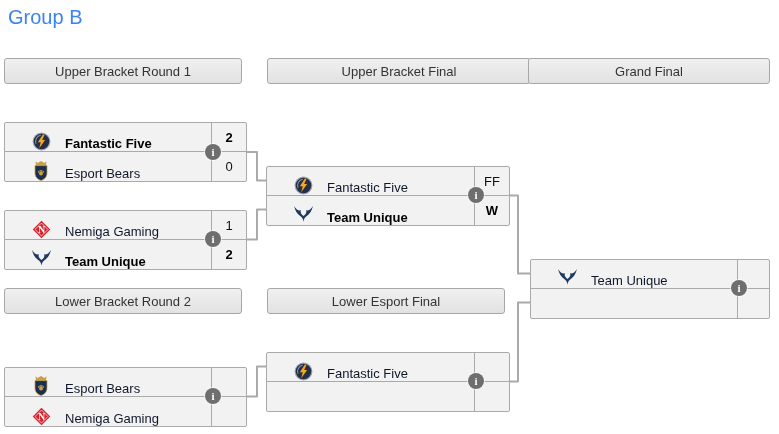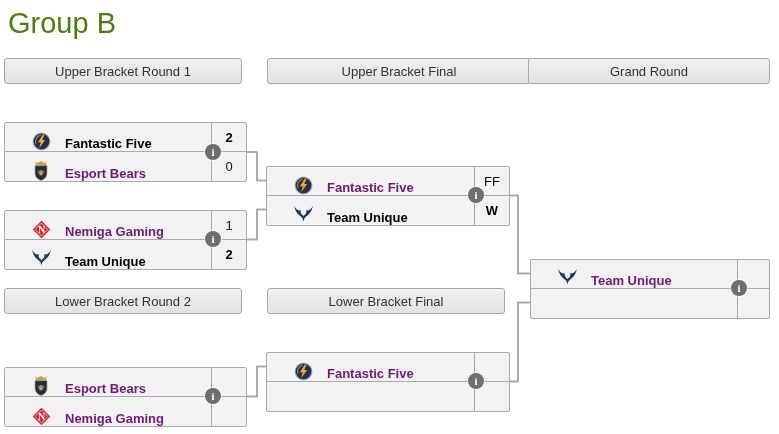--- a/index.html
+++ b/index.html
@@ -1,22 +1,22 @@
 <!DOCTYPE html>
 <html><head>
 <meta charset="utf-8">
 <style>
   html,body{margin:0;padding:0;}
   body{
     width:779px;height:434px;position:relative;background:#fff;
     font-family:"Liberation Sans",sans-serif;overflow:hidden;
   }
   .page-title{
-    position:absolute;left:8px;top:5px;font-size:29px;line-height:1.25;
-    color:#4d7c0f;font-weight:400;
+    position:absolute;left:8px;top:5px;font-size:20px;line-height:1.25;
+    color:#3b82f6;font-weight:400;
   }
   .connectors{position:absolute;left:0;top:0;z-index:0;}
   .round-header{
     position:absolute;height:26px;box-sizing:border-box;z-index:1;
     background:linear-gradient(#f0f0f0,#e2e2e2);
     border:1px solid #a7a7a7;border-radius:3px;
     display:flex;align-items:center;justify-content:center;
     font-size:13px;color:#333;text-align:right;
   }
   .h1{left:4px;top:58px;width:238px}
@@ -32,21 +32,21 @@
   .m1{left:4px;top:122px;width:243px}
   .m2{left:4px;top:210px;width:243px}
   .m3{left:266px;top:166px;width:244px}
   .m4{left:530px;top:259px;width:240px}
   .m5{left:4px;top:367px;width:243px}
   .m6{left:266px;top:352px;width:244px}
 
   .trow{display:flex;align-items:flex-end;height:29px;box-sizing:border-box;}
   .trow.first{border-bottom:1px solid #aaa;}
   .ticon{width:22px;margin-left:25px;display:flex;align-items:center;justify-content:center;flex:none;}
-  .tname{flex:1;margin-left:13px;font-size:13px;color:#701a75;white-space:nowrap;overflow:hidden;font-weight:bold;}
+  .tname{flex:1;margin-left:13px;font-size:13px;color:#0f172a;white-space:nowrap;overflow:hidden;}
   .tscore{
     width:34px;flex:none;align-self:stretch;border-left:1px solid #aaa;
     display:flex;align-items:center;justify-content:center;
     font-size:13px;color:#111;
   }
   .m4 .tscore{width:31px}
   .winner{font-weight:bold;color:#000;}
 
   .info-icon{
     position:absolute;width:16px;height:16px;border-radius:50%;z-index:2;
@@ -72,23 +72,23 @@
     <polyline points="510,195.5 518,195.5 518,273.5 530,273.5"></polyline>
     <polyline points="510,381.5 518,381.5 518,302.5 530,302.5"></polyline>
     <polyline points="247,396.5 257,396.5 257,366.5 266,366.5"></polyline>
   </g>
 </svg>
 
 <div class="page-title">Group B</div>
 
 <div class="round-header h1">Upper Bracket Round 1</div>
 <div class="round-header h2">Upper Bracket Final</div>
-<div class="round-header h3">Grand Round</div>
+<div class="round-header h3">Grand Final</div>
 <div class="round-header h4">Lower Bracket Round 2</div>
-<div class="round-header h5">Lower Bracket Final</div>
+<div class="round-header h5">Lower Esport Final</div>
 
 <div class="match m1">
   <div class="trow first">
     <span class="ticon">
       <svg width="19" height="19" viewBox="0 0 20 20">
         <circle cx="10" cy="10" r="9.4" fill="#99a2ae"></circle>
         <circle cx="10" cy="10" r="8.2" fill="#232f49"></circle>
         <path d="M4.2,12.5 A6.6,6.6 0 0 1 9.2,3.5" stroke="#8b94a1" stroke-width="1.1" fill="none"></path>
         <path d="M11.5,2.5 L6.2,10.8 L9.2,10.8 L7.6,17 L13.8,8.3 L10.7,8.3 L13.3,2.5 Z" fill="#f7a81b"></path>
       </svg>

